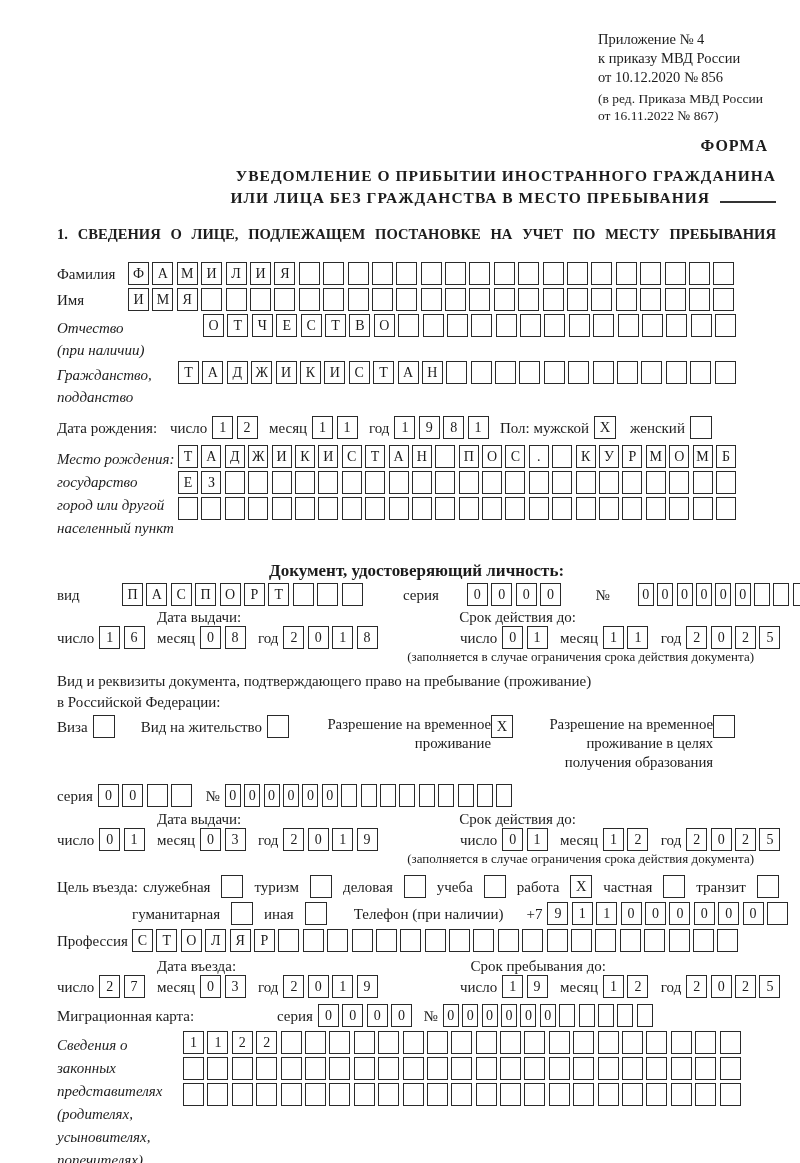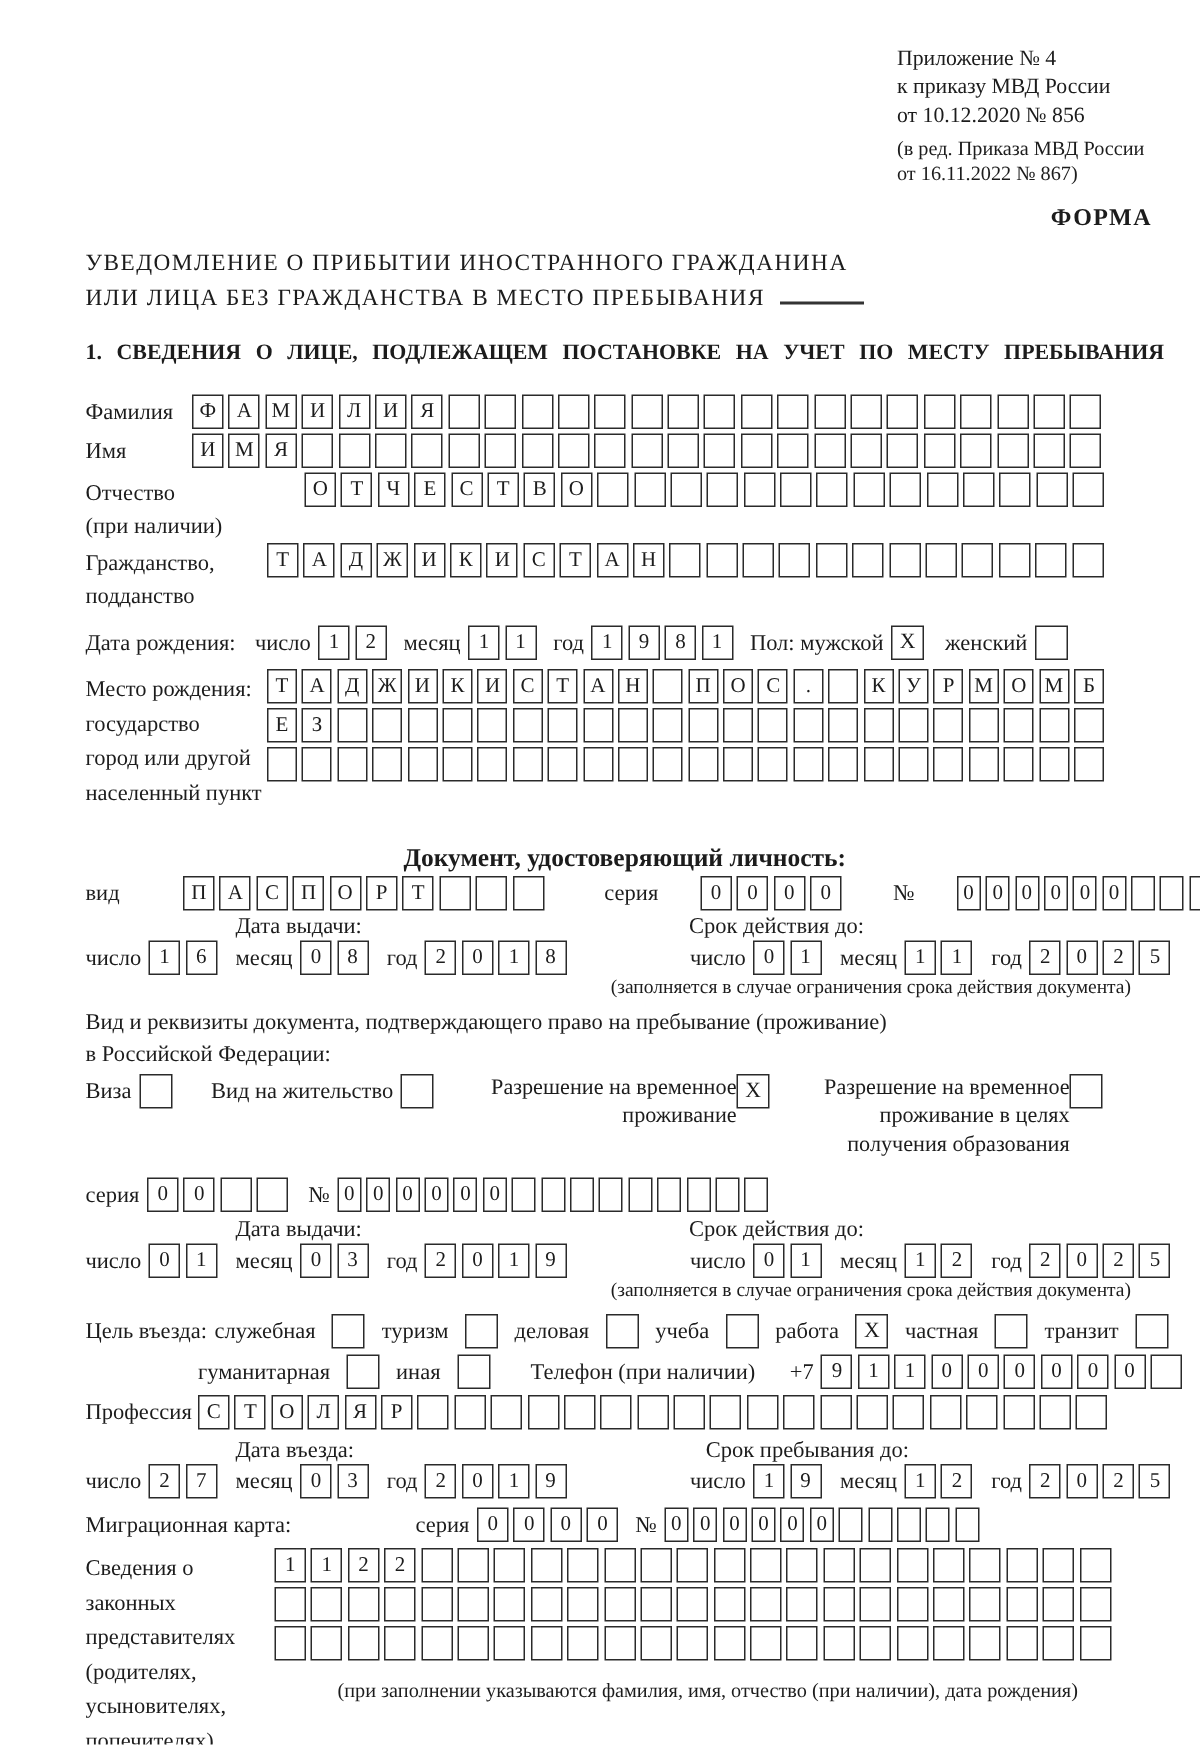--- a/index.html
+++ b/index.html
@@ -5,28 +5,28 @@
   html,body{margin:0;padding:0;background:#ffffff;}
   body{width:800px;height:1163px;overflow:hidden;color:#1c1c1c;
        font-family:"Liberation Serif", serif;font-size:15px;}
   .page{box-sizing:border-box;width:800px;height:1009px;padding:30px 24px 0 57px;}
 
   
   .appendix{margin-left:auto;width:178px;line-height:19px;font-size:14.5px;}
   .amendment{margin-left:auto;width:178px;line-height:17px;font-size:13.5px;margin-top:3px;}
   .form-word{text-align:right;font-weight:bold;font-size:16px;margin-top:13px;letter-spacing:1px;padding-right:8px;}
 
-  .title{ text-align:left;font-weight:normal;font-size:15.5px;line-height:22px;margin-top:10px;letter-spacing:1px;}
+  .title{ text-align:right;font-weight:bold;font-size:15.5px;line-height:22px;margin-top:10px;letter-spacing:1px;}
   .title-underline{display:inline-block;width:56px;border-bottom:2px solid #333;height:14px;margin-left:10px;}
   .section-heading{font-weight:bold;font-size:14.6px;margin-top:17px;text-align:justify;text-align-last:justify;}
 
   
   .frow{display:flex;align-items:flex-start;}
   .flabel{flex:0 0 auto;padding-top:4px;}
-  .flabel-block{flex:0 0 auto;line-height:22px;padding-top:3px;}
+  .flabel-block{flex:0 0 auto;line-height:22px;padding-top:3px;font-style:italic;}
   .flabel-block.tight{line-height:23px;}
 
   .cells{display:flex;flex:0 0 auto;}
   .cell{flex:0 0 auto;width:19px;height:21px;border:1.7px solid #2a2a2a;margin-right:3.4px;
         display:flex;align-items:center;justify-content:center;font-size:14px;background:#fff;}
   .cells.md .cell{width:18px;}
   .cells.sm .cell{width:14px;}
   .cellcol{display:flex;flex-direction:column;}
   .cellcol .cells{margin-bottom:3.2px;}
 
@@ -732,17 +732,16 @@
           <span class="cell"></span>
           <span class="cell"></span>
           <span class="cell"></span>
           <span class="cell"></span>
           <span class="cell"></span>
           <span class="cell"></span>
           <span class="cell"></span>
           <span class="cell"></span>
           <span class="cell"></span>
         </div>
-      <div class="rep-note">(при заполнении указываются фамилия, имя, отчество (при наличии), дата рождения)</div>
     </div>
   </div>
 
 </div>
 
 </body></html>

